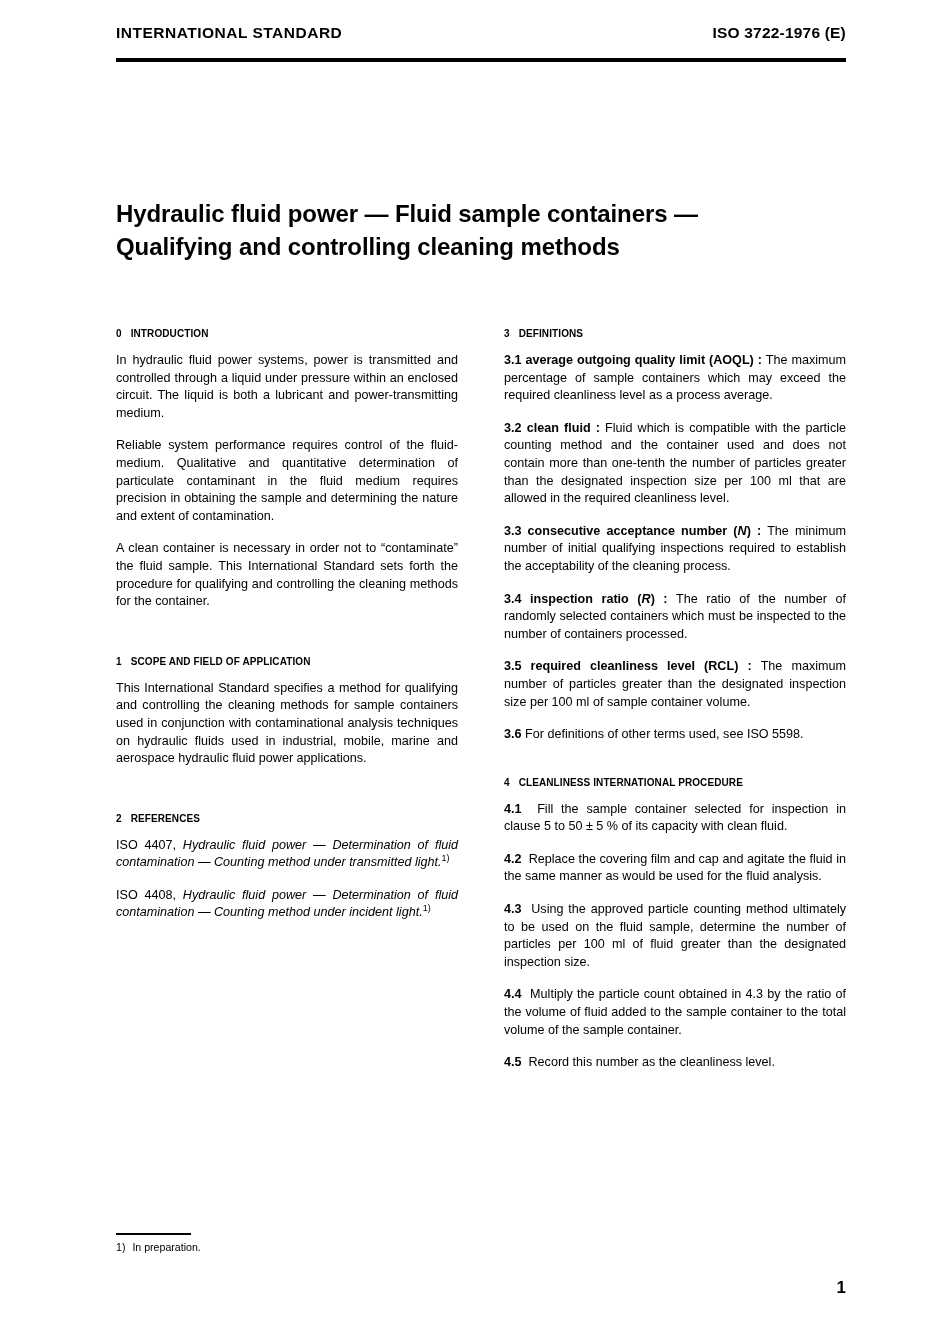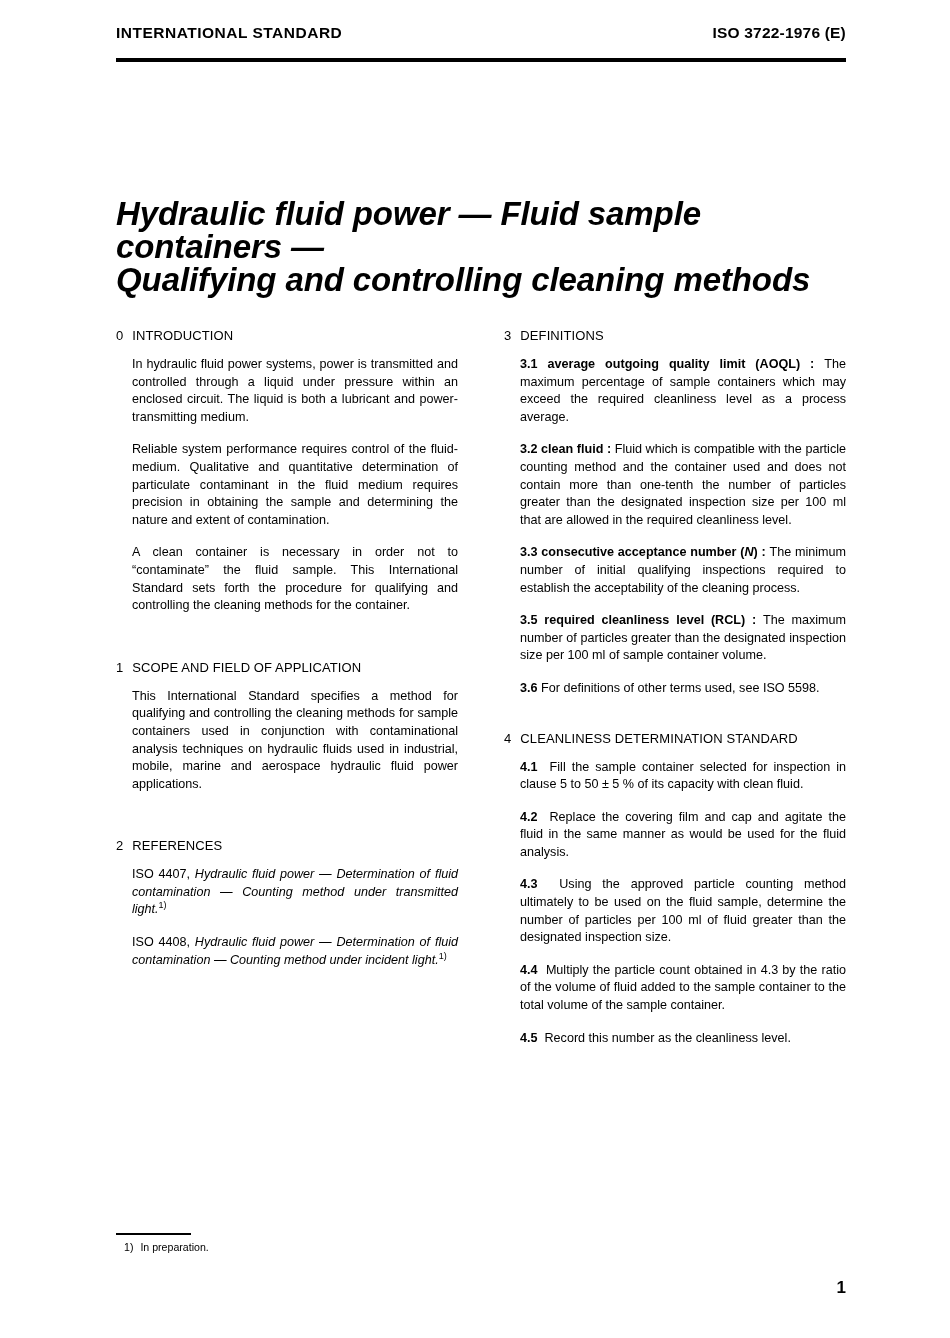--- a/index.html
+++ b/index.html
@@ -50,54 +50,53 @@
     height: 4px;
     background: #000000;
   }
 
   
   .title {
     position: absolute;
     left: 116px;
     top: 197px;
     width: 740px;
-    font-size: 33px;
+    font-size: 24px;
     font-weight: bold;
     line-height: 33px;
     letter-spacing: -0.1px;
-    font-style: italic;
   }
   .title-line { display: block; }
 
   
   .columns {
     position: absolute;
     left: 116px;
     top: 328px;
     width: 730px;
     display: flex;
     justify-content: space-between;
   }
   .col {
     width: 342px;
   }
   .col-right { }
 
   h2.sec {
-    font-size: 13px;
-    font-weight: normal;
+    font-size: 10px;
+    font-weight: bold;
     margin: 0 0 13px 0;
     letter-spacing: 0.1px;
   }
   h2.sec .num { margin-right: 9px; }
 
   p.body {
     font-size: 12.6px;
     line-height: 17.6px;
-    margin: 0 0 15px 16px;
+    margin: 0 0 15px 0;
     text-align: justify;
     text-justify: inter-word;
   }
   p.body.last { margin-bottom: 0; }
   p.tight { text-align: justify; }
 
   .spacer-lg { height: 30px; }
   .spacer-md { height: 18px; }
 
   b.run { font-weight: bold; }
@@ -113,21 +112,21 @@
   .footnote-rule {
     position: absolute;
     left: 116px;
     top: 1233px;
     width: 75px;
     height: 1.6px;
     background: #000000;
   }
   .footnote {
     position: absolute;
-    left: 124px;
+    left: 116px;
     top: 1240px;
     font-size: 10.6px;
     line-height: 14px;
   }
   .footnote .fnum { margin-right: 7px; }
 
   
   .pageno {
     position: absolute;
     right: 104px;
@@ -189,29 +188,30 @@
       <h2 class="sec">
         <span class="num">3</span><span>DEFINITIONS</span>
       </h2>
 
       <p class="body"><b class="run">3.1</b> <b class="run">average outgoing quality limit (AOQL)</b><b class="run"> : </b><span>The maximum percentage of sample containers which may exceed the required cleanliness level as a process average.</span></p>
 
       <p class="body"><b class="run">3.2</b> <b class="run">clean fluid</b><b class="run"> : </b><span>Fluid which is compatible with the particle counting method and the container used and does not contain more than one-tenth the number of particles greater than the designated inspection size per 100 ml that are allowed in the required cleanliness level.</span></p>
 
       <p class="body"><b class="run">3.3</b> <b class="run">consecutive acceptance number</b><b class="run">&nbsp;(</b><b class="run italvar">N</b><b class="run">)</b><b class="run"> : </b><span>The minimum number of initial qualifying inspections required to establish the acceptability of the cleaning process.</span></p>
 
+      <p class="body"><b class="run">3.4</b> <b class="run">inspection ratio</b><b class="run">&nbsp;(</b><b class="run italvar">R</b><b class="run">)</b><b class="run"> : </b><span>The ratio of the number of randomly selected containers which must be inspected to the number of containers processed.</span></p>
 
       <p class="body"><b class="run">3.5</b> <b class="run">required cleanliness level (RCL)</b><b class="run"> : </b><span>The maximum number of particles greater than the designated inspection size per 100 ml of sample container volume.</span></p>
 
       <p class="body"><b class="run">3.6</b> <span>For definitions of other terms used, see ISO 5598.</span></p>
 
       <div class="spacer-md"></div>
 
       <h2 class="sec">
-        <span class="num">4</span><span>CLEANLINESS DETERMINATION STANDARD</span>
+        <span class="num">4</span><span>CLEANLINESS INTERNATIONAL PROCEDURE</span>
       </h2>
 
       <p class="body"><b class="run">4.1</b>&nbsp; <span>Fill the sample container selected for inspection in clause 5 to 50 ± 5 % of its capacity with clean fluid.</span></p>
 
       <p class="body"><b class="run">4.2</b>&nbsp; <span>Replace the covering film and cap and agitate the fluid in the same manner as would be used for the fluid analysis.</span></p>
 
       <p class="body"><b class="run">4.3</b>&nbsp; <span>Using the approved particle counting method ultimately to be used on the fluid sample, determine the number of particles per 100 ml of fluid greater than the designated inspection size.</span></p>
 
       <p class="body"><b class="run">4.4</b>&nbsp; <span>Multiply the particle count obtained in 4.3 by the ratio of the volume of fluid added to the sample container to the total volume of the sample container.</span></p>
 

